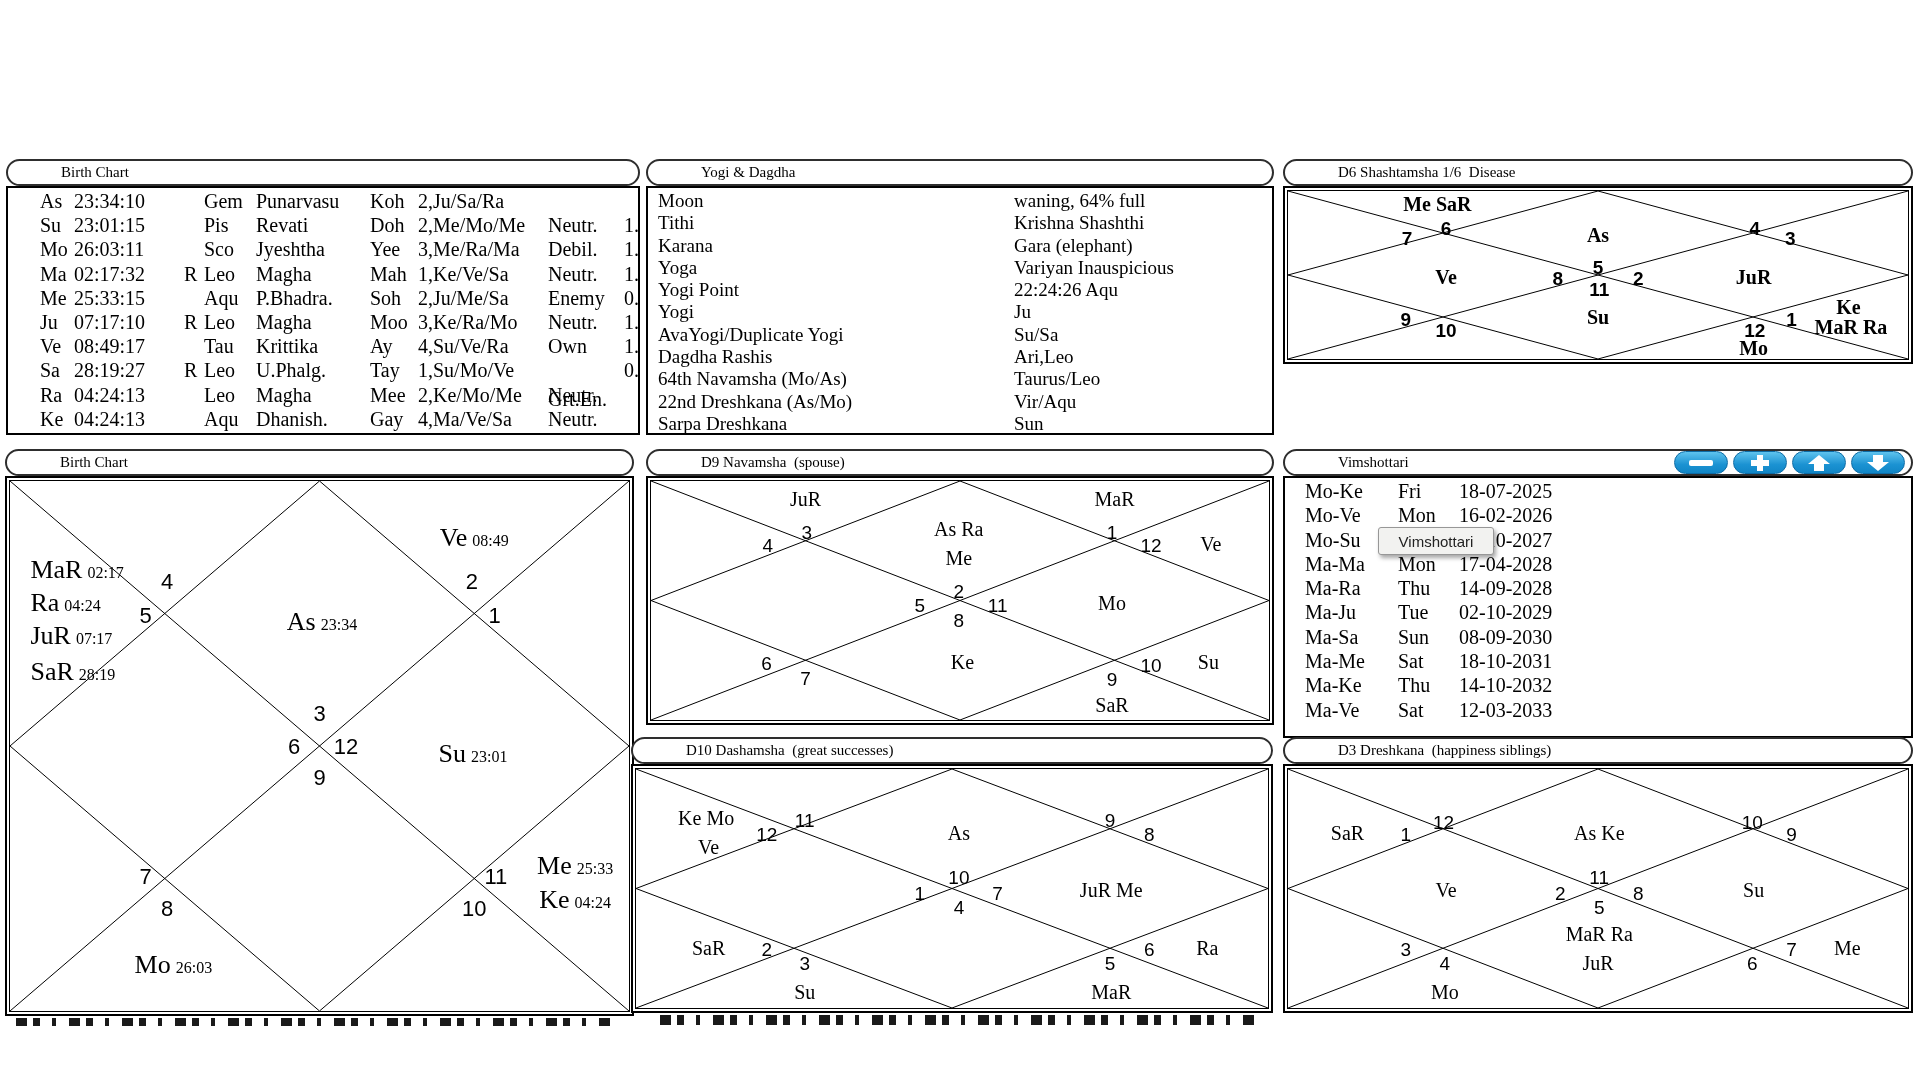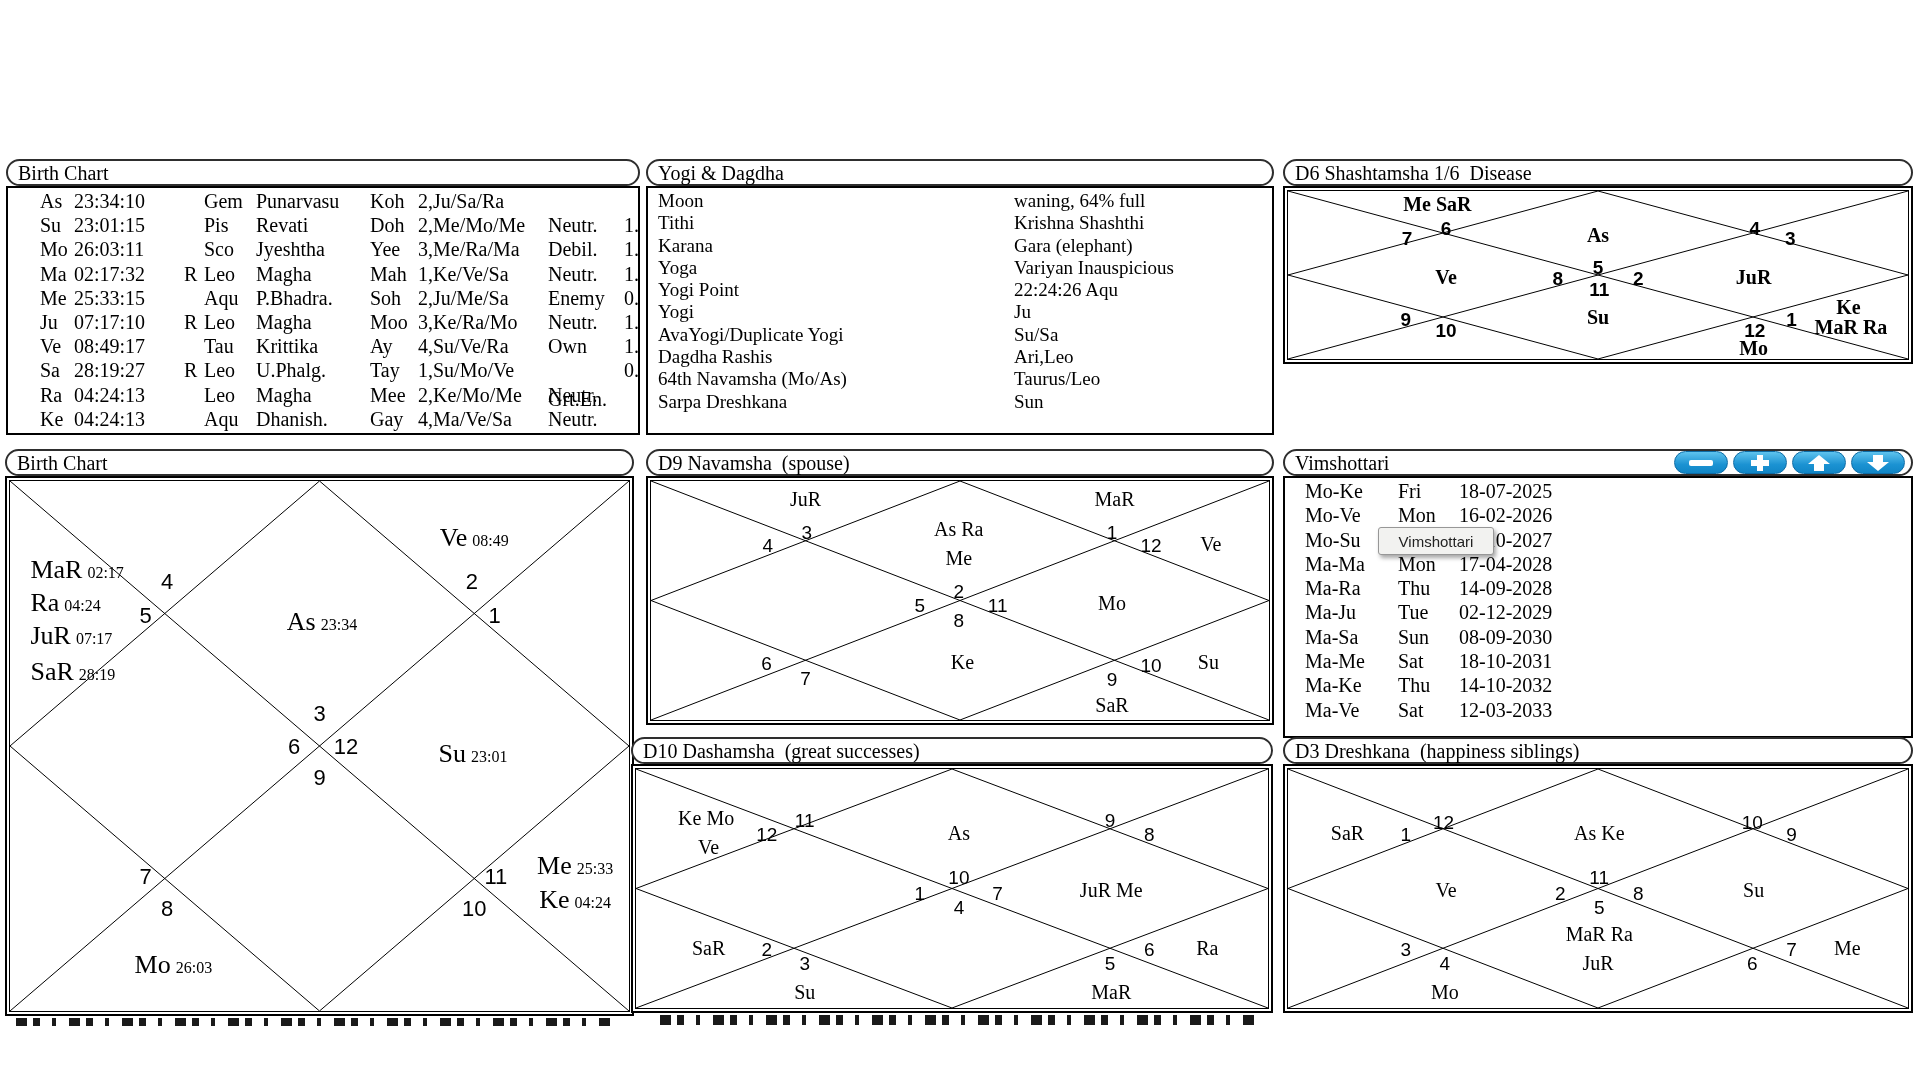--- a/index.html
+++ b/index.html
@@ -8,21 +8,21 @@
 
   .titlebar{position:absolute;left:0;top:131px;width:1920px;height:21px;background:#d6d2ca;
     border-top:1px solid #f2f0ec;border-bottom:1px solid #8e8a82;box-sizing:border-box;
     font-family:"Liberation Sans",sans-serif;font-size:15px;display:flex;justify-content:space-between;
     align-items:center;padding:0 10px;white-space:pre;}
 
   .panel{position:absolute;}
   .panel-header{position:absolute;left:0;top:0;right:0;height:27px;border:2px solid #2e2e2e;
     border-radius:14px;background:#fff;box-sizing:border-box;display:flex;align-items:center;
     padding:0 10px;z-index:3;}
-  .panel-title{font-size:20px;white-space:pre;line-height:1;}
+  .panel-title{font-size:15px;white-space:pre;line-height:1;margin-left:43px;}
   .panel-body{position:absolute;left:0;right:0;top:27px;background:#fff;box-sizing:border-box;overflow:hidden;}
 
   .table-body{border:2px solid #000;padding-top:2px;}
   .row{position:relative;}
   .bt-row{height:24.2px;}
   .yg-row{height:22.3px;font-size:19px;padding-left:48px;}
   .vim-row{height:24.3px;}
   .cell{position:absolute;top:0;white-space:pre;font-size:20px;line-height:1.15;}
   .yg-row .cell{font-size:19px;}
 
@@ -201,20 +201,24 @@
           <span class="cell" style="left: 10px;">AvaYogi/Duplicate Yogi</span>
           <span class="cell" style="left: 366px;">Su/Sa</span>
         </div>
         <div class="row yg-row">
           <span class="cell" style="left: 10px;">Dagdha Rashis</span>
           <span class="cell" style="left: 366px;">Ari,Leo</span>
         </div>
         <div class="row yg-row">
           <span class="cell" style="left: 10px;">64th Navamsha (Mo/As)</span>
           <span class="cell" style="left: 366px;">Taurus/Leo</span>
+        </div>
+        <div class="row yg-row">
+          <span class="cell" style="left: 10px;">22nd Dreshkana (As/Mo)</span>
+          <span class="cell" style="left: 366px;">Vir/Aqu</span>
         </div>
         <div class="row yg-row">
           <span class="cell" style="left: 10px;">Sarpa Dreshkana</span>
           <span class="cell" style="left: 366px;">Sun</span>
         </div>
       </div>
   </div>
 
   <div class="panel" style="left:1283px;top:159px;width:630px;height:276px;">
     <div class="panel-header">
@@ -381,21 +385,21 @@
           <span class="cell" style="left: 174px;">17-04-2028</span>
         </div>
         <div class="row vim-row">
           <span class="cell" style="left: 20px;">Ma-Ra</span>
           <span class="cell" style="left: 113px;">Thu</span>
           <span class="cell" style="left: 174px;">14-09-2028</span>
         </div>
         <div class="row vim-row">
           <span class="cell" style="left: 20px;">Ma-Ju</span>
           <span class="cell" style="left: 113px;">Tue</span>
-          <span class="cell" style="left: 174px;">02-12-2029</span>
+          <span class="cell" style="left: 174px;">02-10-2029</span>
         </div>
         <div class="row vim-row">
           <span class="cell" style="left: 20px;">Ma-Sa</span>
           <span class="cell" style="left: 113px;">Sun</span>
           <span class="cell" style="left: 174px;">08-09-2030</span>
         </div>
         <div class="row vim-row">
           <span class="cell" style="left: 20px;">Ma-Me</span>
           <span class="cell" style="left: 113px;">Sat</span>
           <span class="cell" style="left: 174px;">18-10-2031</span>

